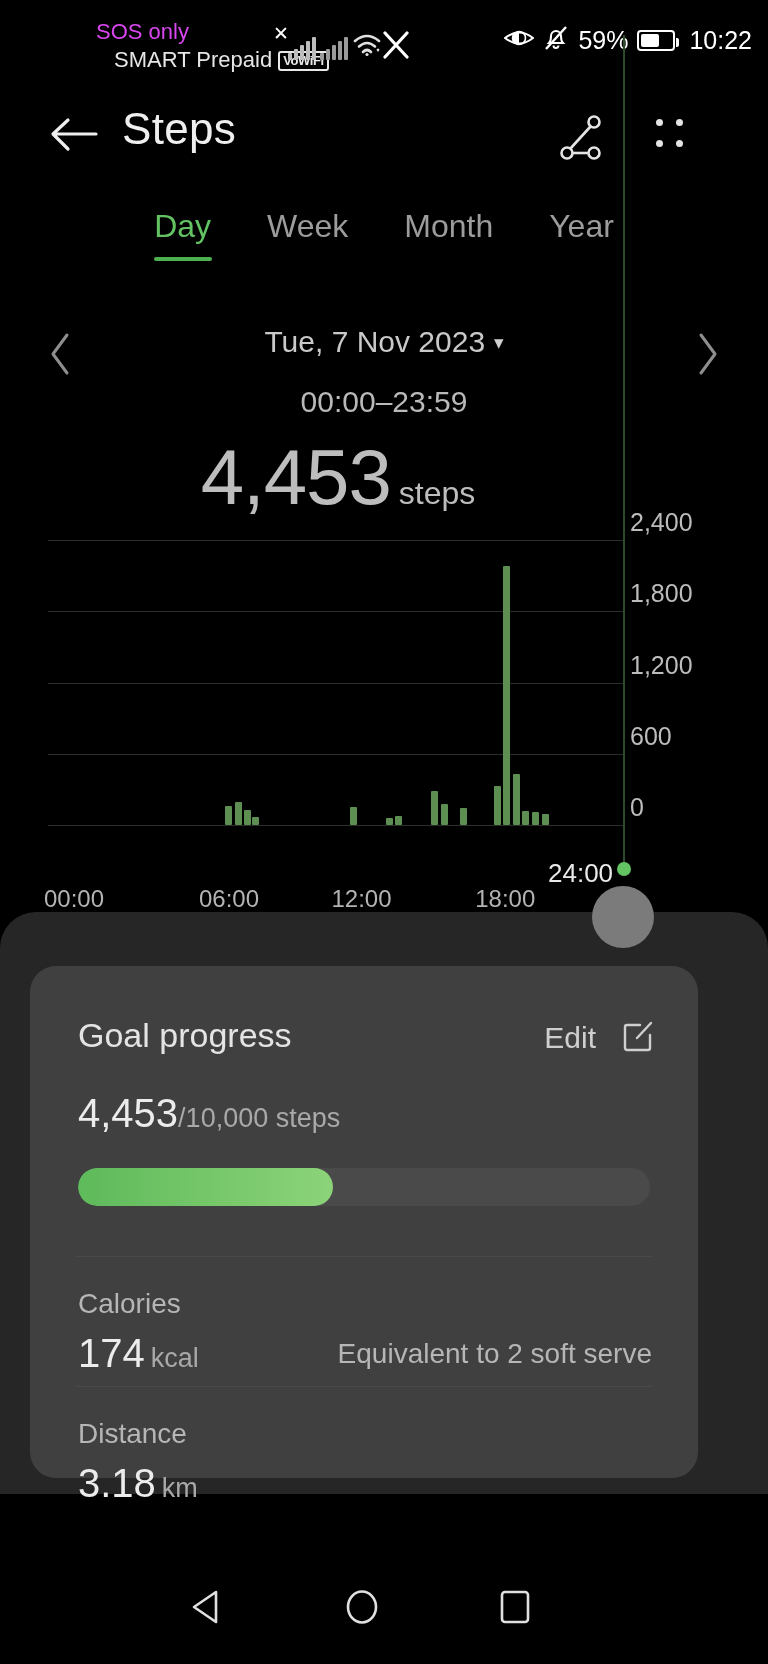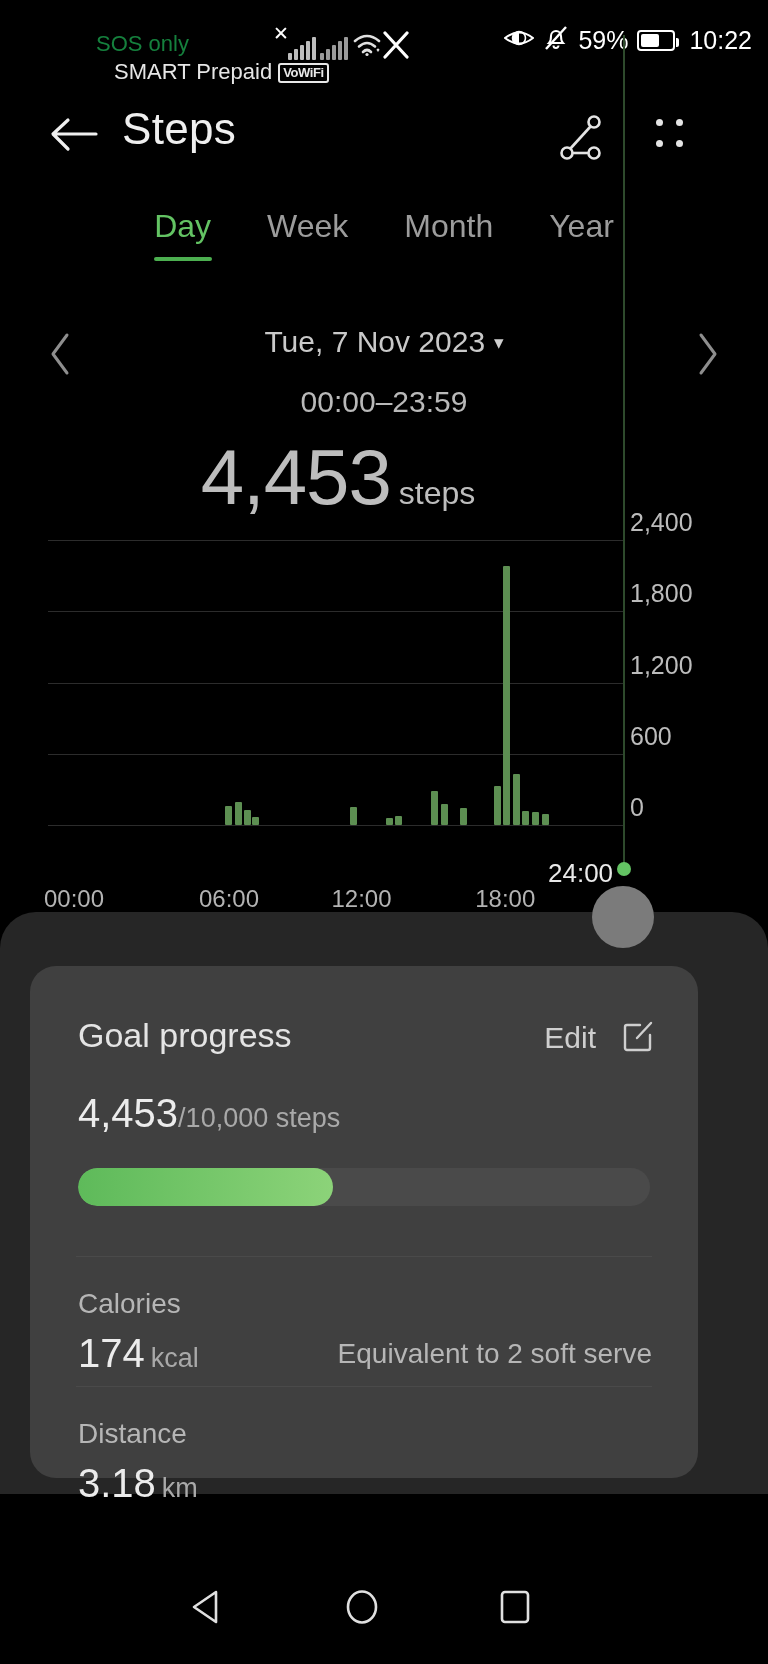--- a/index.html
+++ b/index.html
@@ -9,21 +9,21 @@
     font-family:"Liberation Sans","DejaVu Sans",sans-serif;
     color:#d8d8d8; -webkit-font-smoothing:antialiased;
   }
 
   
   .statusbar{
     position:absolute; top:0; left:0; width:768px; height:86px;
     background:#000; display:flex; align-items:center;
   }
   .sb-left{ position:absolute; left:96px; top:18px; line-height:1.25; }
-  .sb-carrier1{ font-size:22px; color:#15803d;margin-top:12px; }
+  .sb-carrier1{ font-size:22px; color:#d946ef; }
   .sb-carrier2{ font-size:22px; color:#e6e6e6; padding-left:18px; }
   .vowifi{
     display:inline-block; border:2px solid #e8e8e8; border-radius:3px;
     font-size:13px; font-weight:bold; padding:0px 3px; color:#e8e8e8;
     vertical-align:middle; margin-left:6px; letter-spacing:-0.4px;
   }
   .sig{ display:inline-flex; align-items:flex-end; height:24px; gap:2px; }
   .sig i{ display:block; width:4px; background:#bdbdbd; border-radius:1px;}
   .sig i:nth-child(1){height:7px}.sig i:nth-child(2){height:11px}
   .sig i:nth-child(3){height:15px}.sig i:nth-child(4){height:19px}

